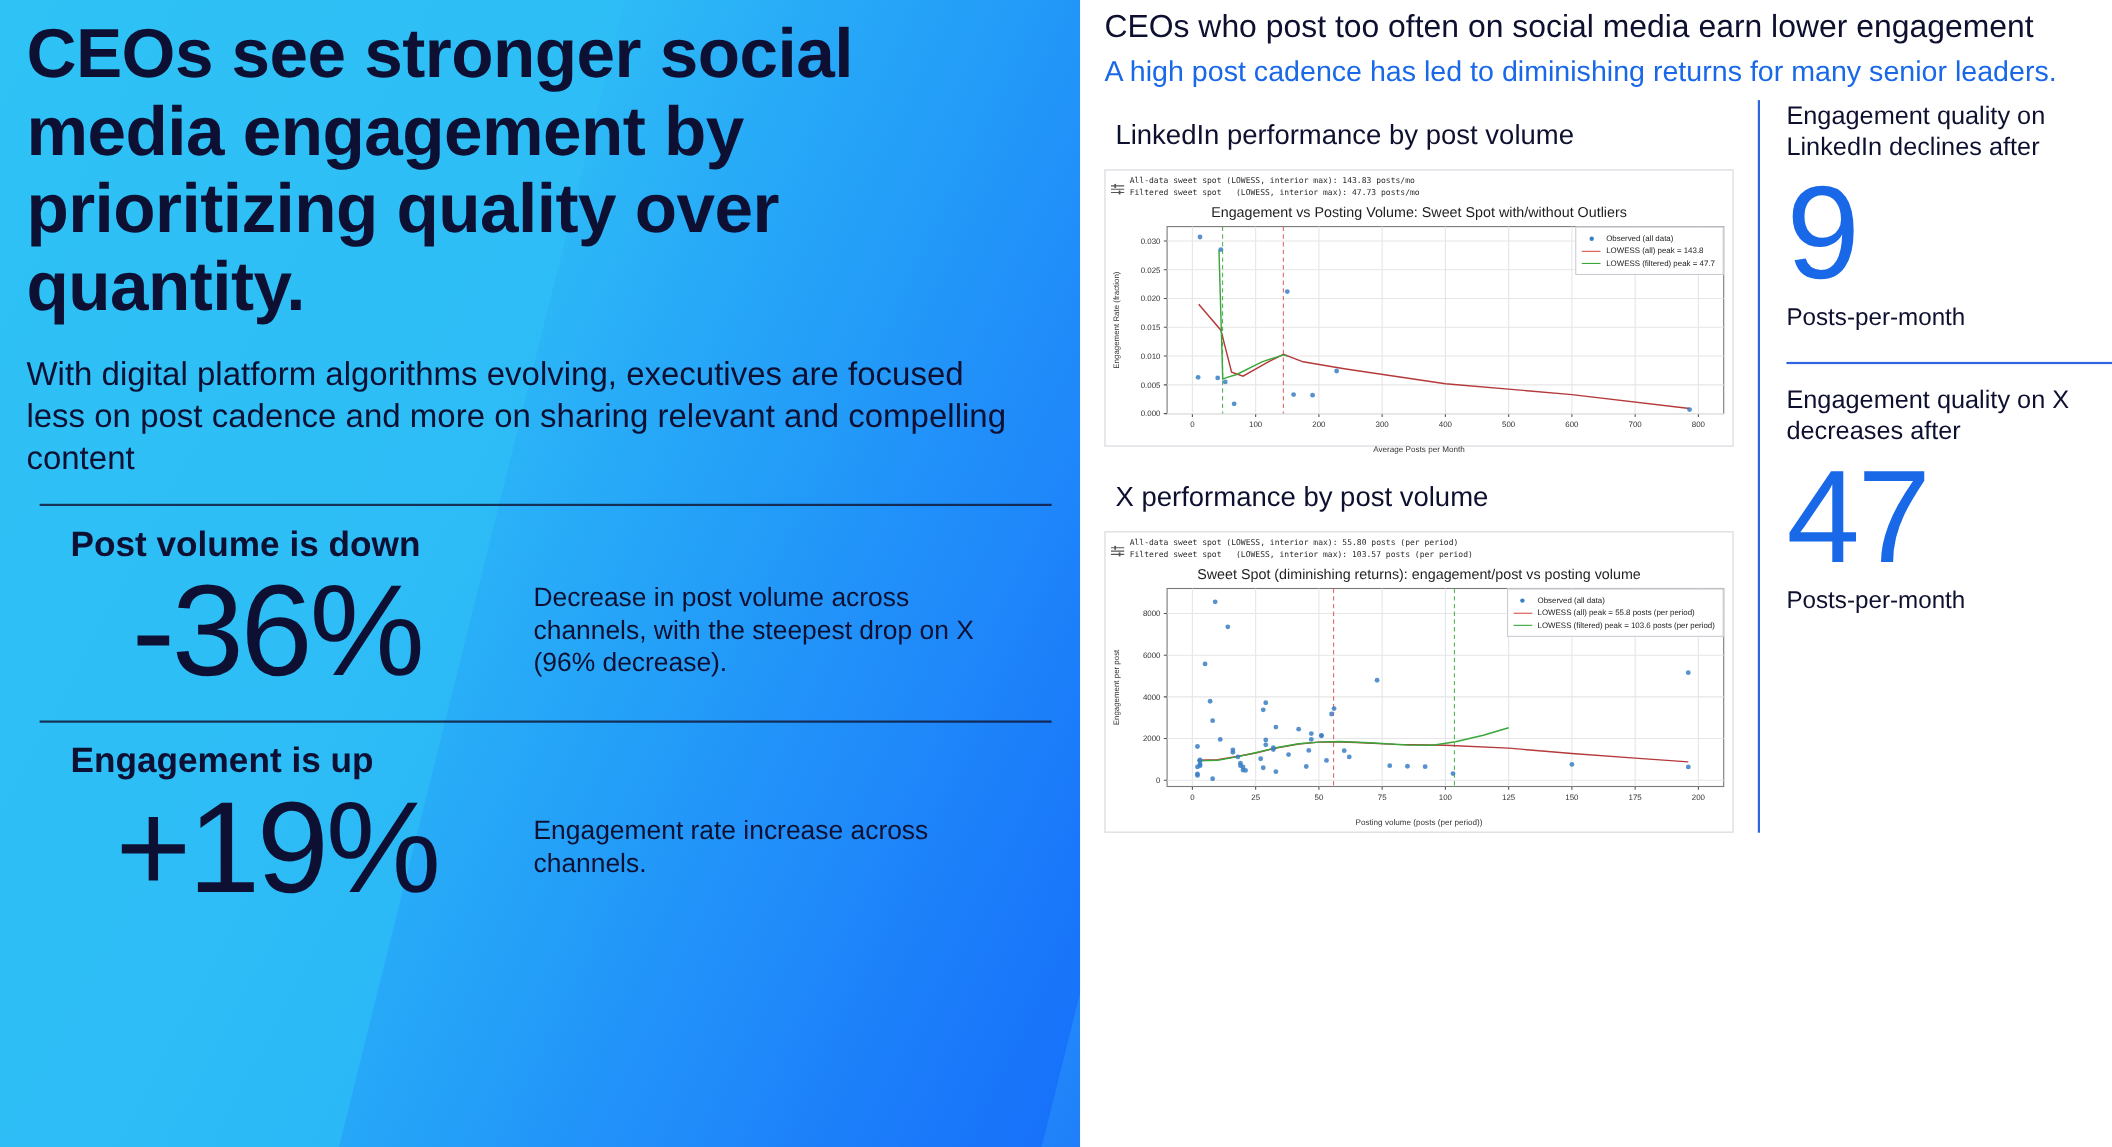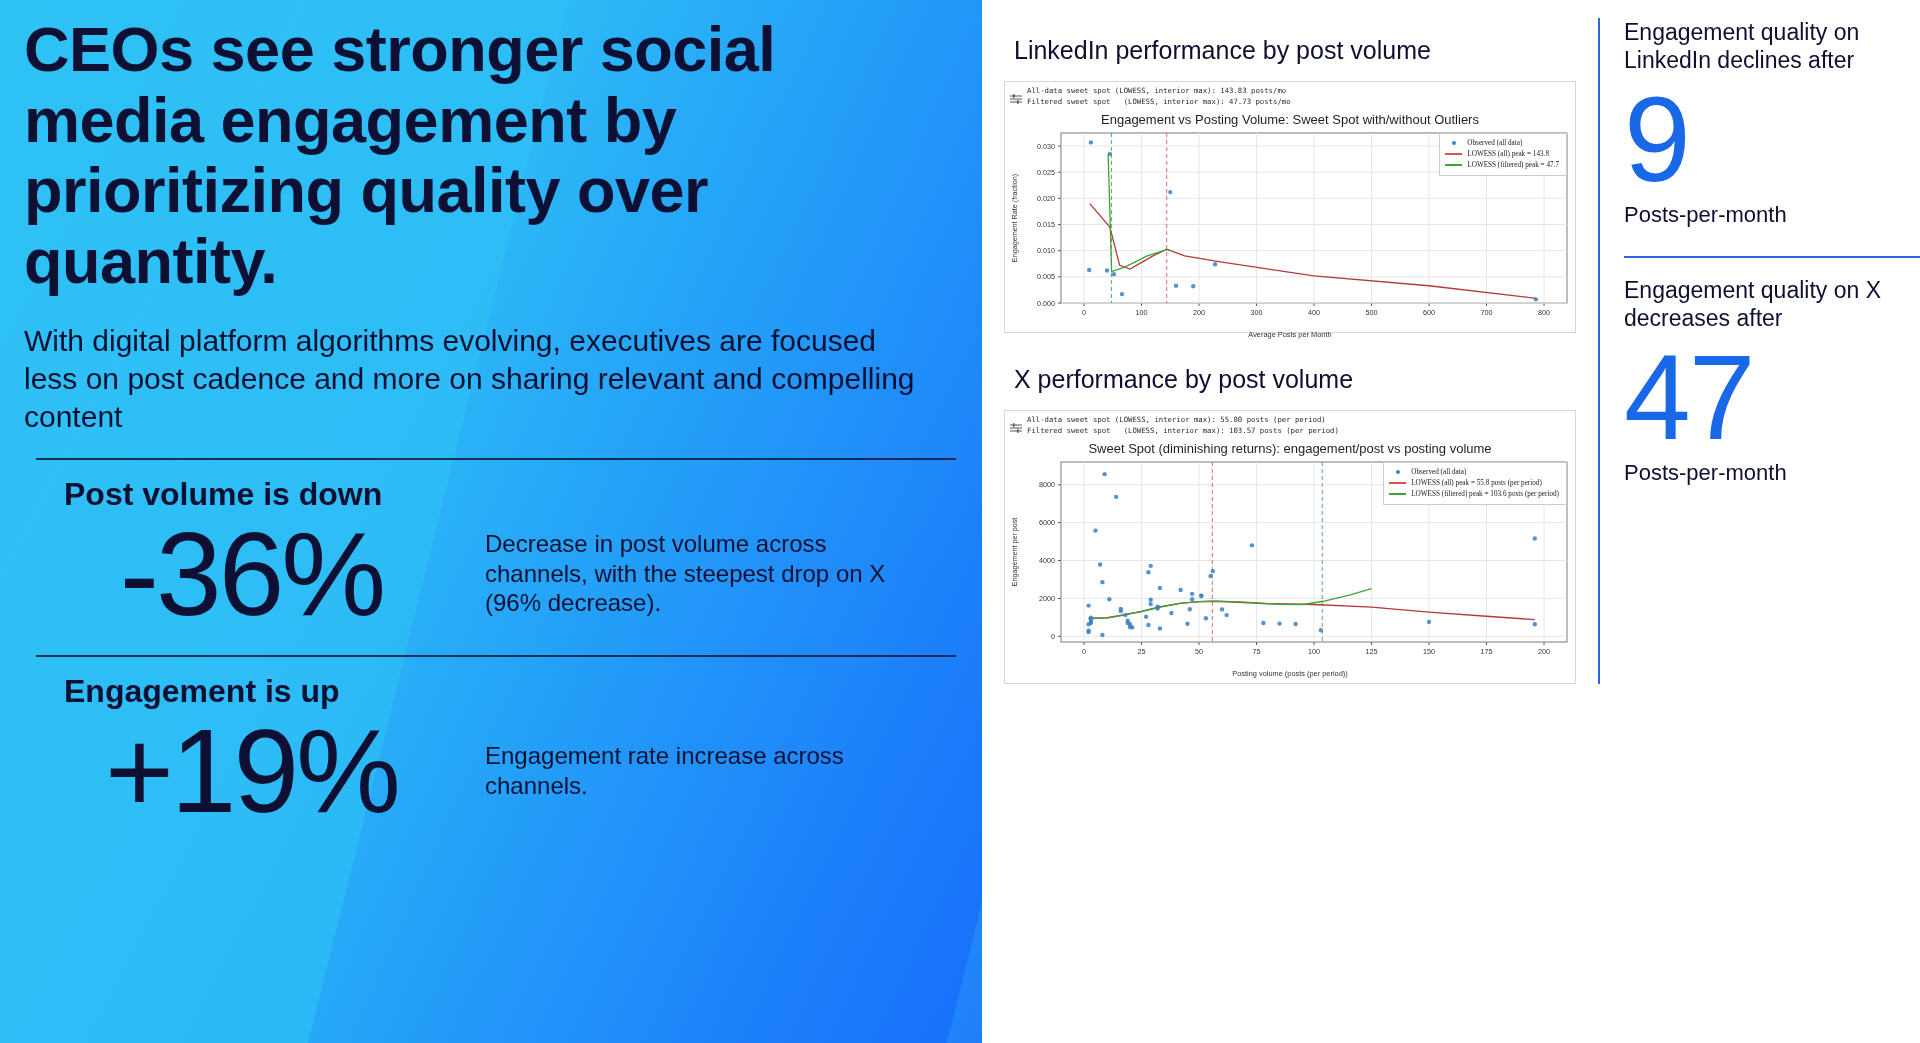--- a/index.html
+++ b/index.html
@@ -112,21 +112,21 @@
     text-align: center; font-size: 13px; color: #1f1f1f;
     margin-top: -2px;
   }
   .plot-wrap { position: relative; }
   .legend-box {
     position: absolute; right: 8px; top: 6px;
     border: 1px solid #c9ccd2; background: rgba(255,255,255,.92);
     padding: 4px 7px 4px 5px; font-size: 7.2px; color: #222;
     line-height: 1.55;
   }
-  .legend-item { display: flex; white-space: nowrap; font-family: Liberation Serif, serif; }
+  .legend-item { display: flex; align-items: center; white-space: nowrap; }
   .lg-swatch { width: 17px; height: 9px; flex: none; margin-right: 5px; position: relative; }
   .lg-dot { width: 4px; height: 4px; border-radius: 50%; background: #3b7fc4; margin: auto; }
   .lg-line { height: 1.6px; width: 17px; margin-top: 4px; }
   .axis-label-x {
     text-align: center; font-size: 7.4px; color: #333; margin-top: 1px;
   }
   .tick { font-size: 7.2px; fill: #333; font-family: "Liberation Sans", sans-serif; }
 
   .stat-block { margin-bottom: 10px; }
   .stat-block .cap {
@@ -160,20 +160,22 @@
       <div class="rule"></div>
       <div class="stat-label">Engagement is up</div>
       <div class="stat-row">
         <div class="stat-big">+19%</div>
         <div class="stat-desc">Engagement rate increase across channels.</div>
       </div>
     </div>
   </section>
 
   <section class="right-panel">
+    <h2 class="rp-title">CEOs who post too often on social media earn lower engagement</h2>
+    <p class="rp-subtitle">A high post cadence has led to diminishing returns for many senior leaders.</p>
 
     <div class="rp-body">
       <div class="charts-col">
 
         <div class="chart-head">LinkedIn performance by post volume</div>
         <div class="chart-card">
           <div class="chart-toolbar-row">
             <div class="tb-icon">
               <svg width="14" height="14" viewBox="0 0 14 14">
                 <line x1="1" y1="4" x2="13" y2="4" stroke="#555" stroke-width="1"></line>

